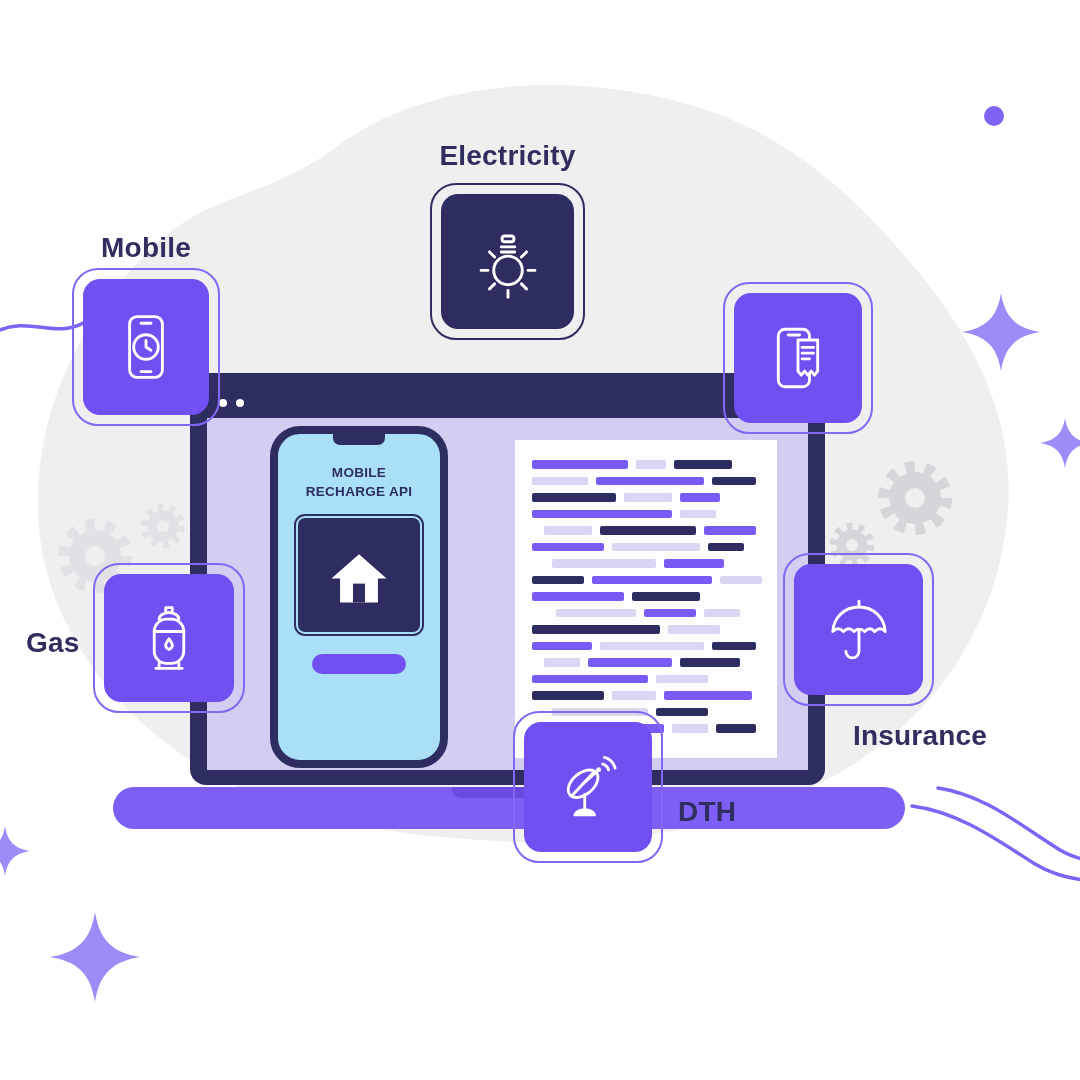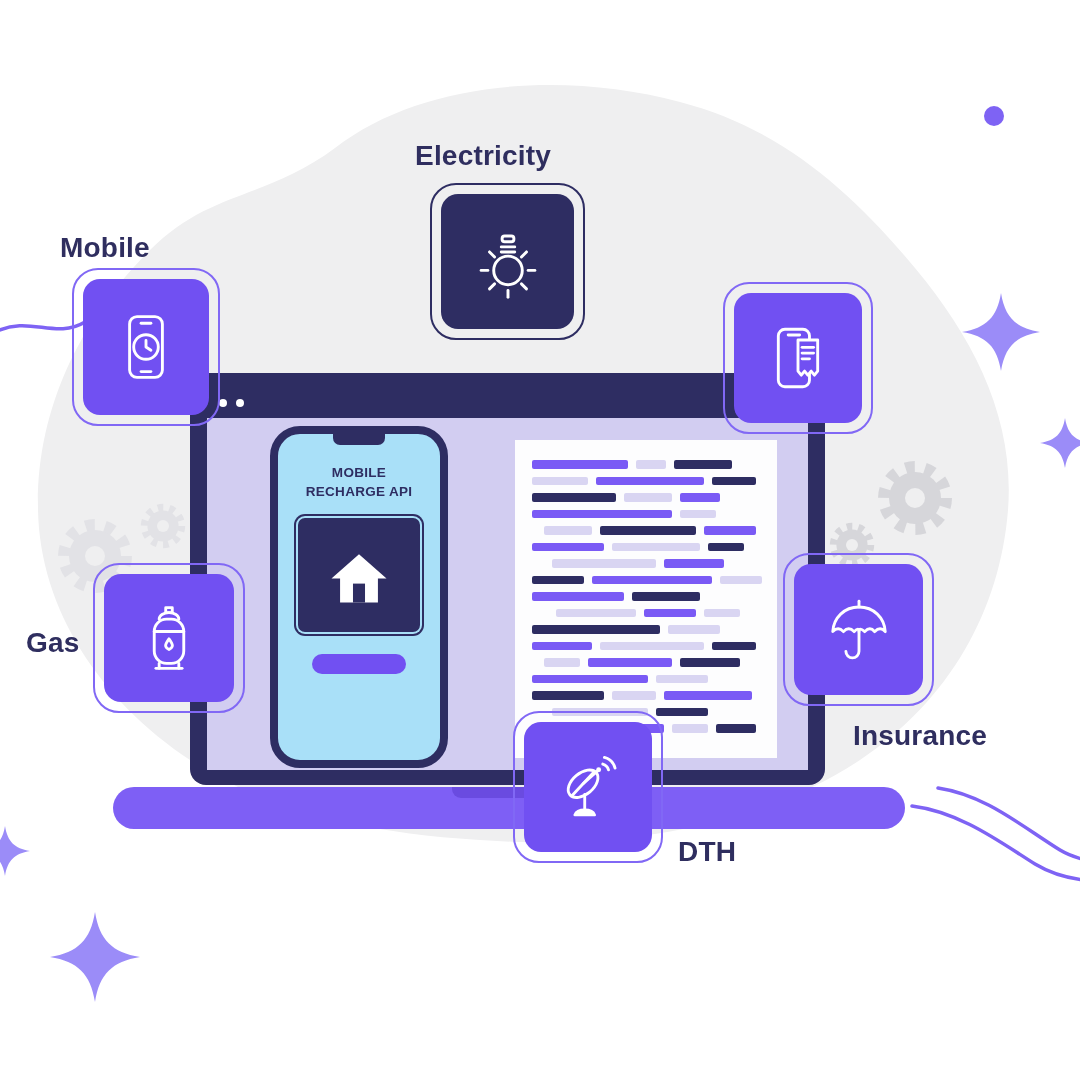--- a/index.html
+++ b/index.html
@@ -79,21 +79,21 @@
   .tile-inner{
     width:100%;height:100%;border-radius:17px;background:var(--tile_purple);
     display:flex;align-items:center;justify-content:center;
   }
   .tile.navy{border-color:var(--navy);}
   .tile.navy .tile-inner{background:var(--navy);}
   .label{
     color:var(--label_color);font-size:28px;font-weight:600;z-index:7;
     letter-spacing:.2px;
   }
-  .label.center{text-align:left;}
+  .label.center{text-align:center;}
   .bg-layer{left:0;top:0;z-index:1;}
 </style>
 </head>
 <body>
 
 <div id="canvas">
 
   <svg class="abs bg-layer" width="1080" height="1080" viewBox="0 0 1080 1080">
     <path fill="var(--blob_gray)" d="M335 148 C420 82 560 70 680 102 C780 128 850 190 915 268 C975 340 1015 420 1008 510 C1000 610 950 700 860 760 C770 820 640 846 520 842 C400 838 280 820 190 760 C100 700 40 610 38 510 C36 410 80 320 150 250 C210 190 265 200 335 148 Z"></path>
 
@@ -313,15 +313,15 @@
         <path d="M31 60 L57 32"></path>
         <path d="M44 46 L62 30"></path>
         <circle cx="63" cy="29" r="3" fill="#fff" stroke="none"></circle>
         <path d="M70 14 a18 18 0 0 1 13 13"></path>
         <path d="M68 22 a10 10 0 0 1 7 7"></path>
         <path d="M46 59 v17"></path>
         <path d="M34 84 c3 -8 21 -8 24 0 z" fill="#fff"></path>
       </svg>
     </div>
   </div>
-  <div class="abs label" style="left:678px;top:836px;">DTH</div>
+  <div class="abs label" style="left:678px;top:796px;">DTH</div>
 
 </div>
 
 </body></html>

